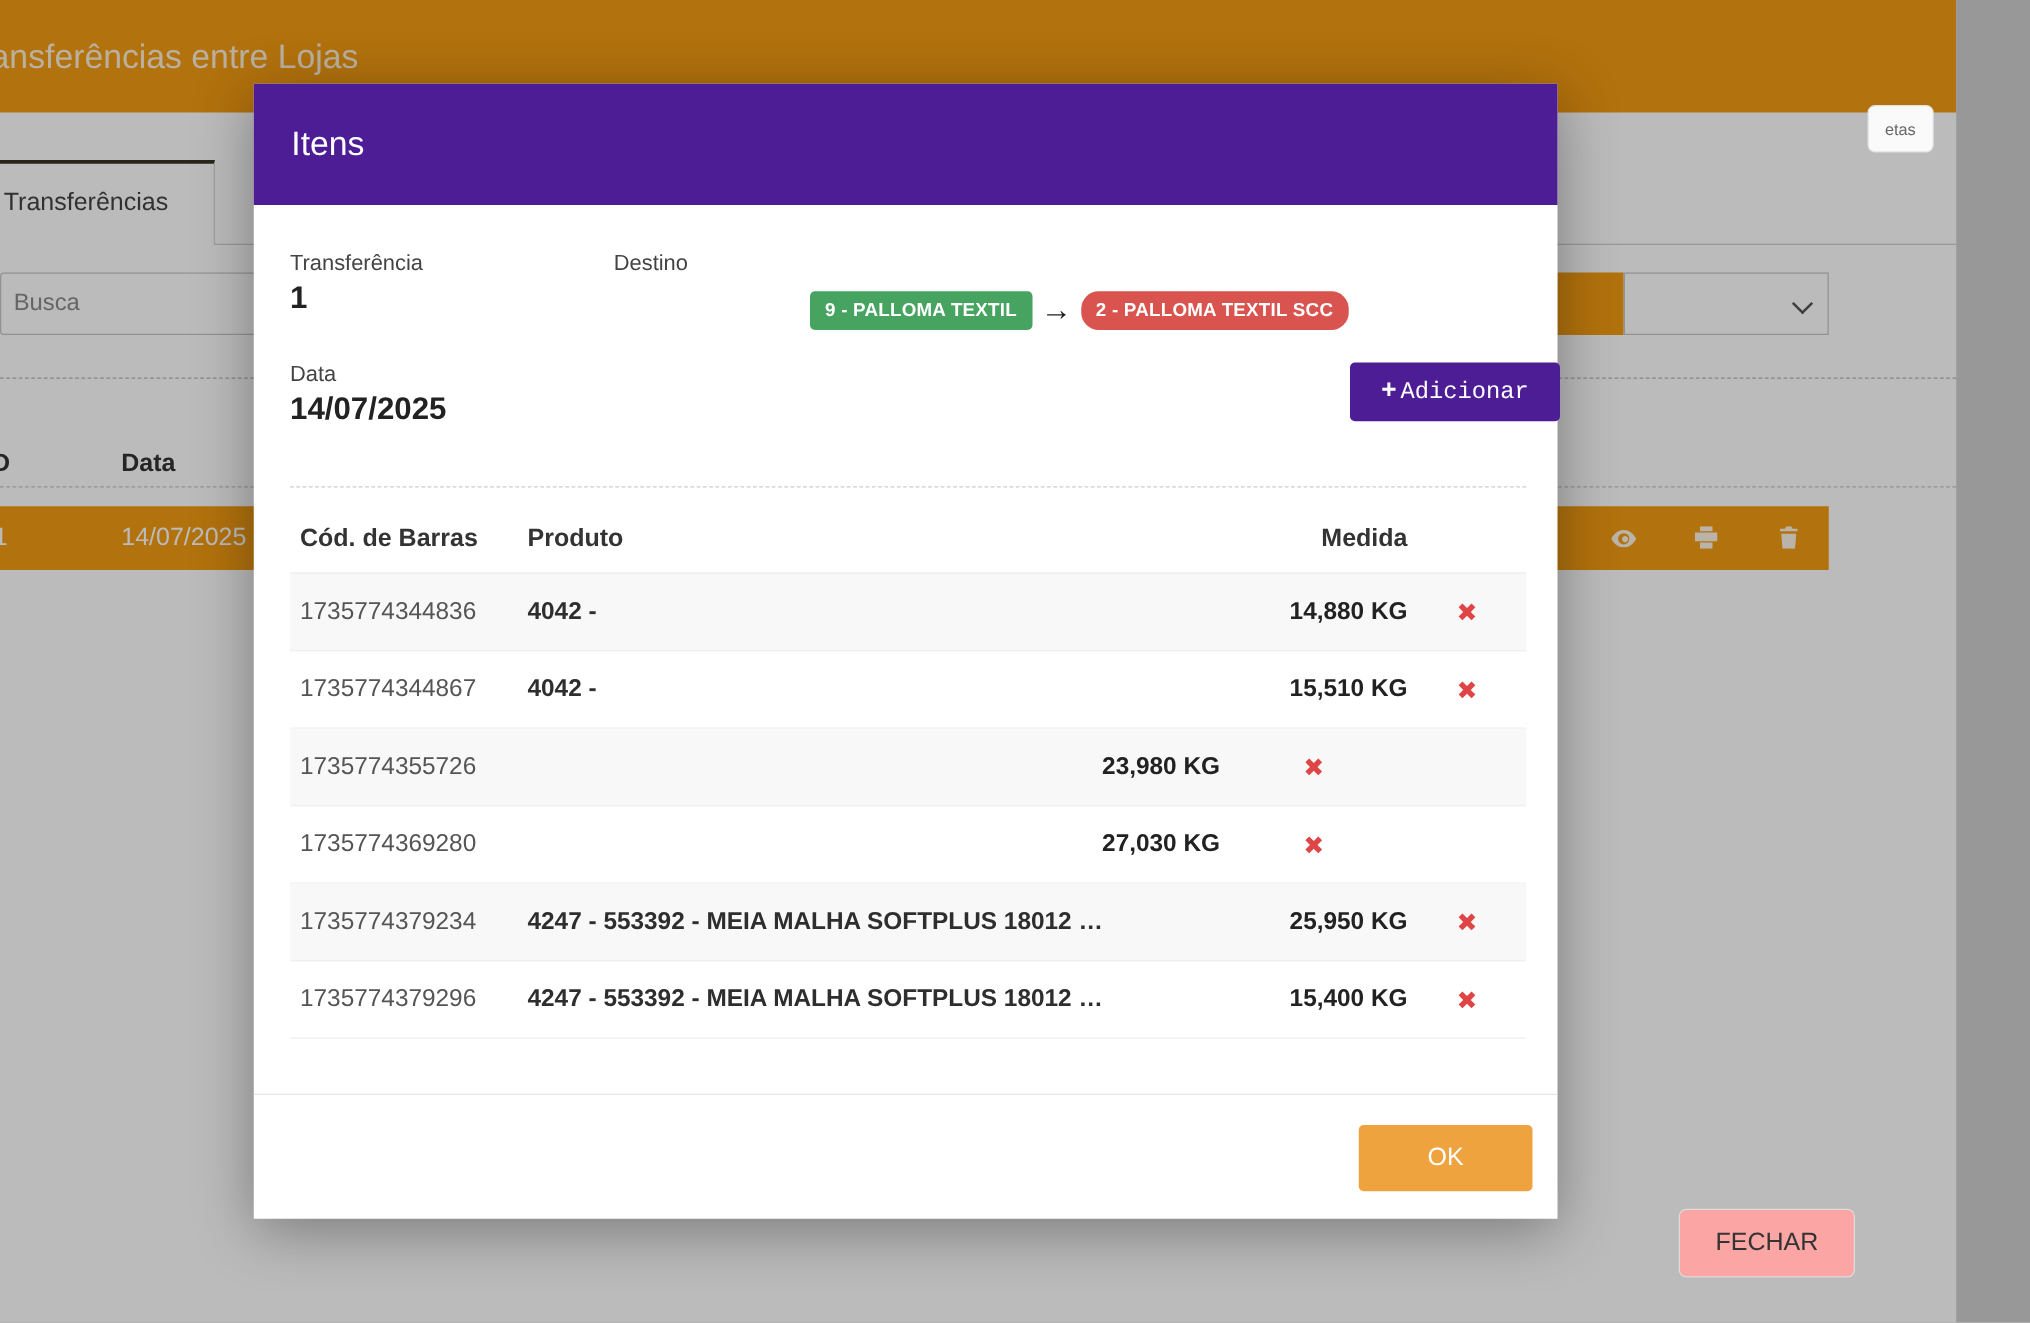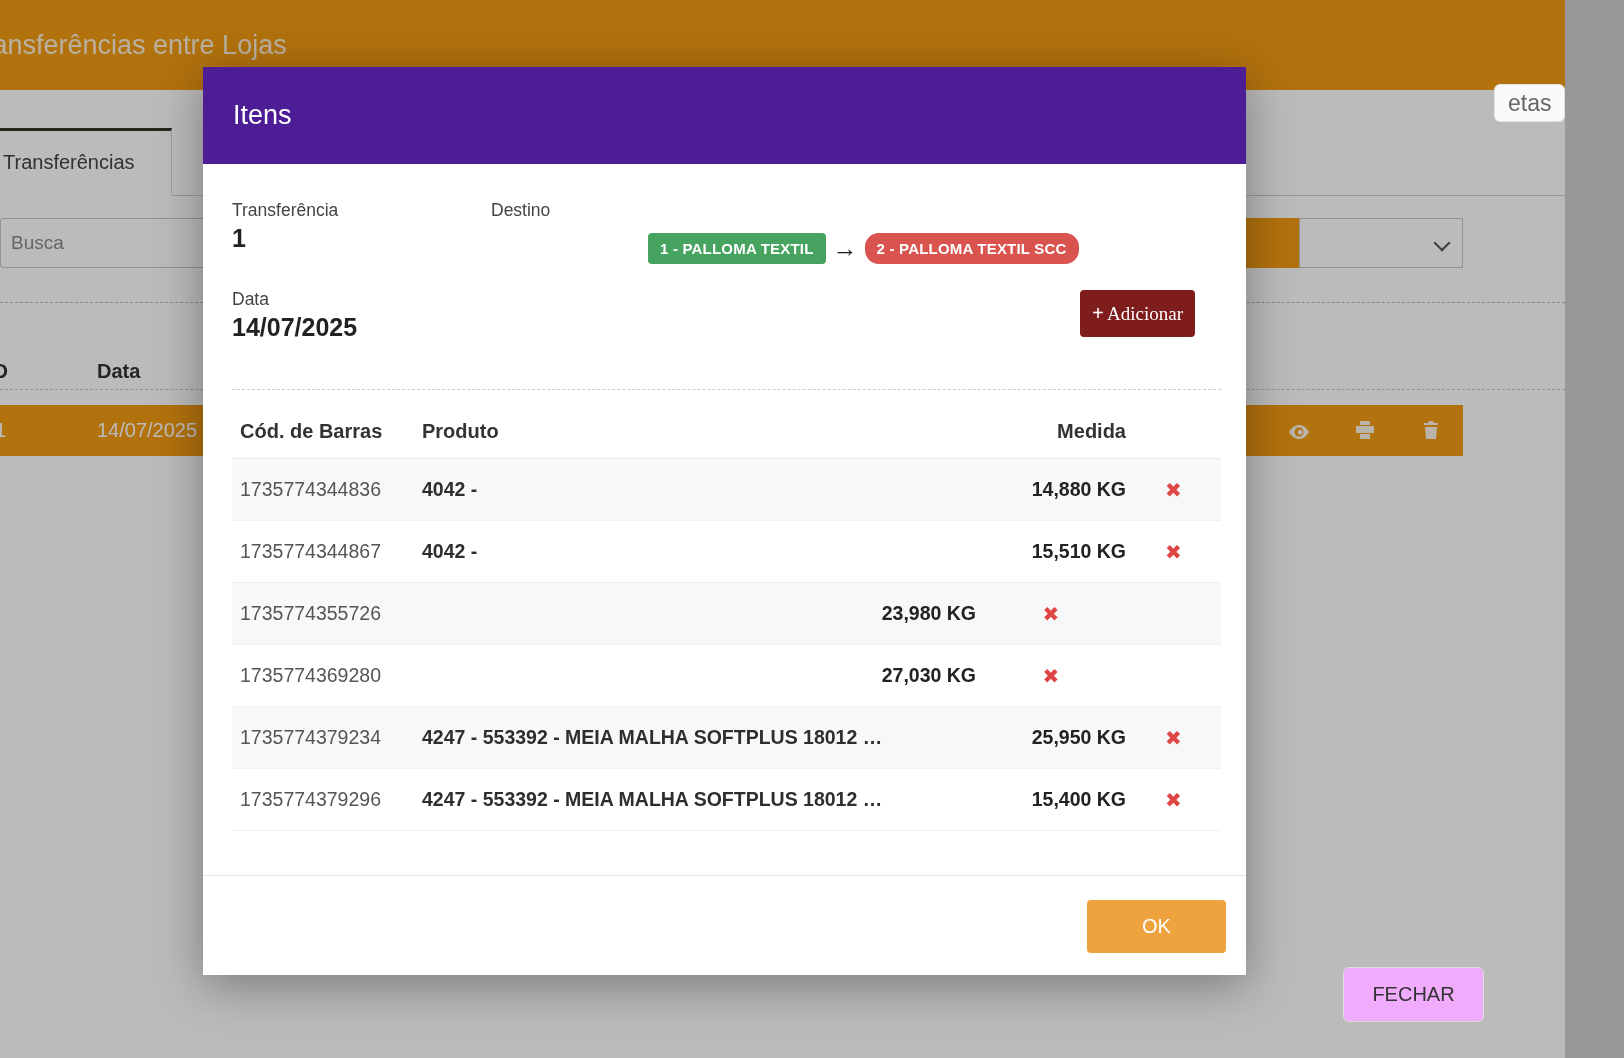--- a/index.html
+++ b/index.html
@@ -66,26 +66,26 @@
 
   .right-strip { position: absolute; left: 1565px; top: 0; width: 59px; height: 1058px; background: #cfcfcf; z-index: 2; }
 
   
   .overlay { position: absolute; inset: 0; background: rgba(0,0,0,0.265); z-index: 10; }
 
   
   .etas-btn {
     position: absolute; left: 1494px; top: 84px; height: 38px; padding: 0 13px;
     background: #fafafa; border: 1px solid #e2e2e2; border-radius: 6px;
-    font-size: 23px; color: #666; z-index: 20; cursor: pointer;
+    font-size: 13px; color: #666; z-index: 20; cursor: pointer;
     font-family: "Liberation Sans", sans-serif;
   }
   .fechar-btn {
     position: absolute; left: 1343px; top: 967px; width: 141px; height: 55px;
-    background: #f0abfc; border: 1px solid #dcdcdc; border-radius: 6px;
+    background: #fca5a5; border: 1px solid #dcdcdc; border-radius: 6px;
     font-size: 20px; color: #333; z-index: 20; cursor: pointer;
     font-family: "Liberation Sans", sans-serif;
   }
 
   
   .modal {
     position: absolute; left: 203px; top: 67px; width: 1043px; height: 908px;
     background: #fff; z-index: 30; box-shadow: 0 10px 45px rgba(0,0,0,0.35);
   }
   .m-header { position: absolute; left: 0; top: 0; right: 0; height: 97px; background: #4c1d95; }
@@ -102,23 +102,23 @@
   .badges { position: absolute; left: 445px; top: 166px; display: flex; align-items: center; gap: 7px; }
   .badge {
     font-size: 15px; font-weight: 700; color: #fff; padding: 7px 12px;
     border-radius: 4px; white-space: nowrap; letter-spacing: 0.2px;
   }
   .badge-green { background: #47A360; }
   .badge-red { background: #D9534F; border-radius: 14px; }
   .badge-arrow { font-size: 25px; font-weight: 900; color: #1a1a1a; line-height: 1; }
 
   .adicionar-btn {
-    position: absolute; left: 877px; top: 223px; width: 115px; height: 47px;
-    background: #7f1d1d; border: none; border-radius: 4px; color: #fff;
-    font-size: 19px; cursor: pointer; font-family: Liberation Serif, serif;
+    position: absolute; left: 877px; top: 223px; width: 168px; height: 47px;
+    background: #4c1d95; border: none; border-radius: 4px; color: #fff;
+    font-size: 19px; cursor: pointer; font-family: Liberation Mono, monospace;
   }
   .plus-glyph { font-weight: 700; font-size: 21px; margin-right: 3px; }
 
   .m-divider { position: absolute; left: 29px; right: 25px; top: 322px; border-top: 1px dashed #ccc; }
 
   .i-grid { display: grid; grid-template-columns: 190px 1fr 150px 95px; align-items: center; }
   .i-head {
     position: absolute; left: 29px; right: 25px; top: 338px; height: 54px;
     font-size: 20px; font-weight: 700; color: #333; border-bottom: 1px solid #e8e8e8;
   }
@@ -204,21 +204,21 @@
     <div class="m-header">
       <div class="m-title">Itens</div>
     </div>
 
     <div class="m-label lbl-transferencia">Transferência</div>
     <div class="m-value val-transferencia">1</div>
 
     <div class="m-label lbl-destino">Destino</div>
 
     <div class="badges">
-      <span class="badge badge-green">1 - PALLOMA TEXTIL</span>
+      <span class="badge badge-green">9 - PALLOMA TEXTIL</span>
       <span class="badge-arrow">→</span>
       <span class="badge badge-red">2 - PALLOMA TEXTIL SCC</span>
     </div>
 
     <div class="m-label lbl-data">Data</div>
     <div class="m-value val-data">14/07/2025</div>
 
     <button class="adicionar-btn">
       <span class="plus-glyph">+</span><span>Adicionar</span>
     </button>

